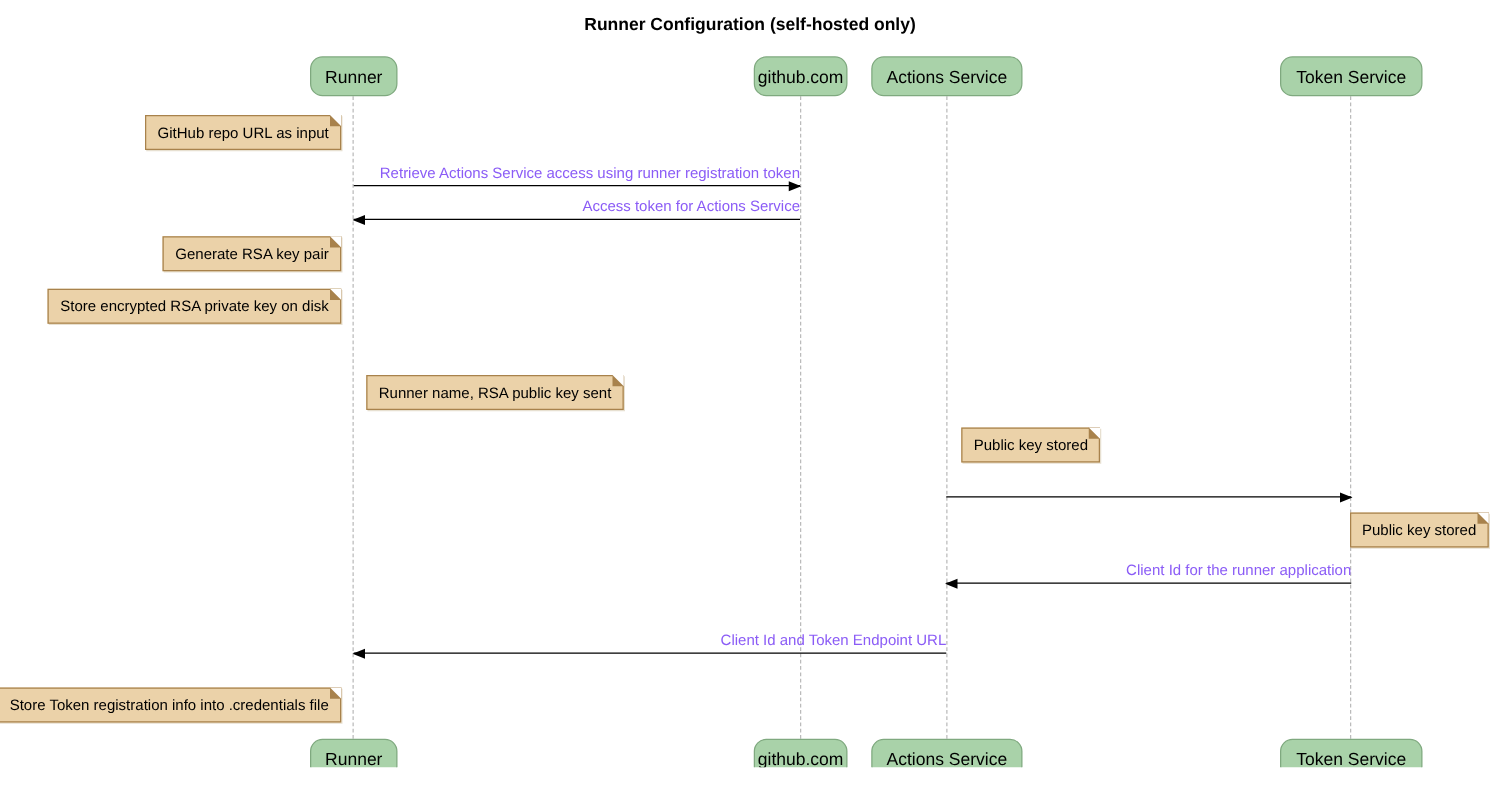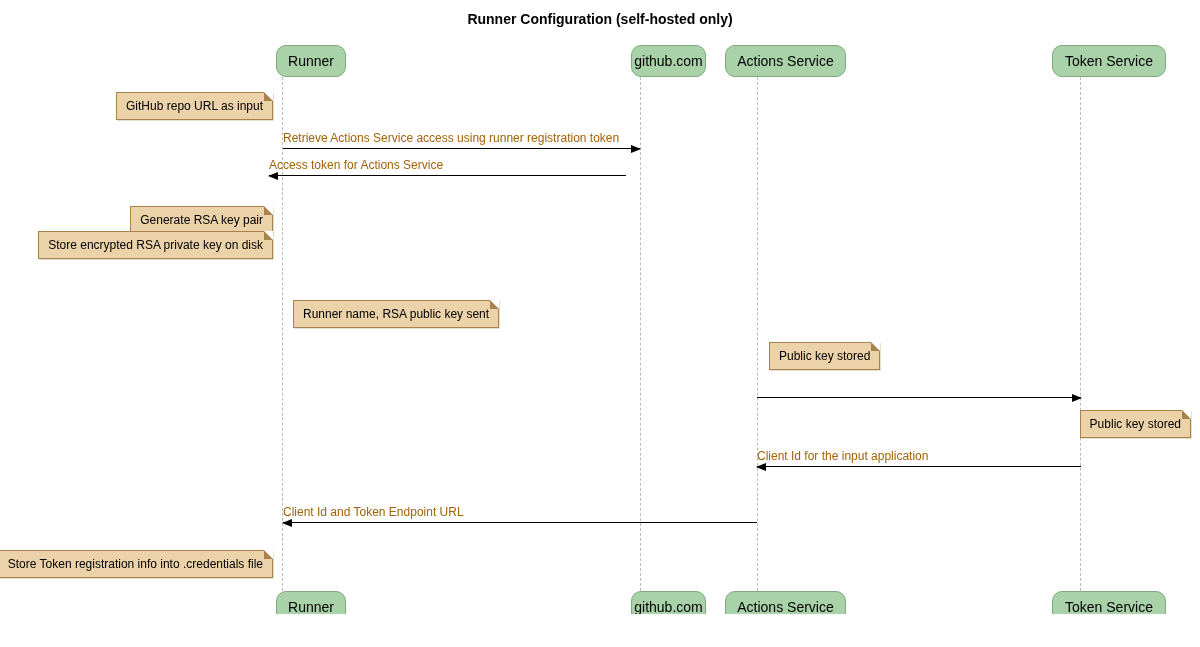--- a/index.html
+++ b/index.html
@@ -27,38 +27,38 @@
   .lifeline{
     position:absolute;top:77px;height:514px;width:0;
     border-left:1px dashed var(--lifeline);
   }
   .participant{
     position:absolute;height:32px;
     background:var(--participant-fill);
     border:1px solid var(--participant-border);
     border-radius:10px;
     display:flex;align-items:center;justify-content:center;
-    font-size:14px;color:#000;white-space:nowrap;margin-left:28px;
+    font-size:14px;color:#000;white-space:nowrap;
   }
   .note{
     position:absolute;height:28px;
     background:var(--note-fill);
     border:1px solid var(--note-border);
     display:flex;align-items:center;justify-content:center;
     padding:0 9px;font-size:12px;color:#000;white-space:nowrap;
     box-shadow:1px 1px 0 rgba(160,130,70,0.25);
   }
   .note::after{
     content:"";position:absolute;top:-1px;right:-1px;width:0;height:0;
     border-style:solid;border-width:0 9px 9px 0;
     border-color:var(--bg) var(--bg) var(--note-border) var(--note-border);
   }
   .message{
     position:absolute;height:18px;
-    text-align:left;font-size:12px;color:#a16207;white-space:nowrap;
+    text-align:right;font-size:12px;color:#8b5cf6;white-space:nowrap;
     border-bottom:1px solid var(--arrow);
     padding-bottom:2px;
   }
   .message .arrowhead{position:absolute;width:0;height:0;}
   .message.dir-right .arrowhead{
     right:-1px;bottom:-5px;
     border-left:10px solid var(--arrow);
     border-top:4px solid transparent;
     border-bottom:4px solid transparent;
   }
@@ -88,37 +88,37 @@
 
   <div class="participant" style="left:248px;top:591px;width:70px">Runner</div>
   <div class="participant" style="left:603px;top:591px;width:75px">github.com</div>
   <div class="participant" style="left:697px;top:591px;width:121px">Actions Service</div>
   <div class="participant" style="left:1024px;top:591px;width:114px">Token Service</div>
 
   <div class="message dir-right" style="left:283px;top:131px;width:357px">
     <span>Retrieve Actions Service access using runner registration token</span>
     <span class="arrowhead"></span>
   </div>
-  <div class="message dir-left" style="left:269px;top:158px;width:357px">
+  <div class="message dir-left" style="left:283px;top:158px;width:357px">
     <span>Access token for Actions Service</span>
     <span class="arrowhead"></span>
   </div>
   <div class="message dir-right" style="left:757px;top:380px;width:324px">
     <span class="arrowhead"></span>
   </div>
   <div class="message dir-left" style="left:757px;top:449px;width:324px">
-    <span>Client Id for the input application</span>
+    <span>Client Id for the runner application</span>
     <span class="arrowhead"></span>
   </div>
   <div class="message dir-left" style="left:283px;top:505px;width:474px">
     <span>Client Id and Token Endpoint URL</span>
     <span class="arrowhead"></span>
   </div>
 
   <div class="note" style="right:927px;top:92px">GitHub repo URL as input</div>
-  <div class="note" style="right:927px;top:206px">Generate RSA key pair</div>
+  <div class="note" style="right:927px;top:189px">Generate RSA key pair</div>
   <div class="note" style="left:293px;top:300px">Runner name, RSA public key sent</div>
   <div class="note" style="right:927px;top:231px">Store encrypted RSA private key on disk</div>
   <div class="note" style="left:769px;top:342px">Public key stored</div>
   <div class="note" style="right:9px;top:410px">Public key stored</div>
   <div class="note" style="right:927px;top:550px">Store Token registration info into .credentials file</div>
 
 </div>
 
 </body></html>

